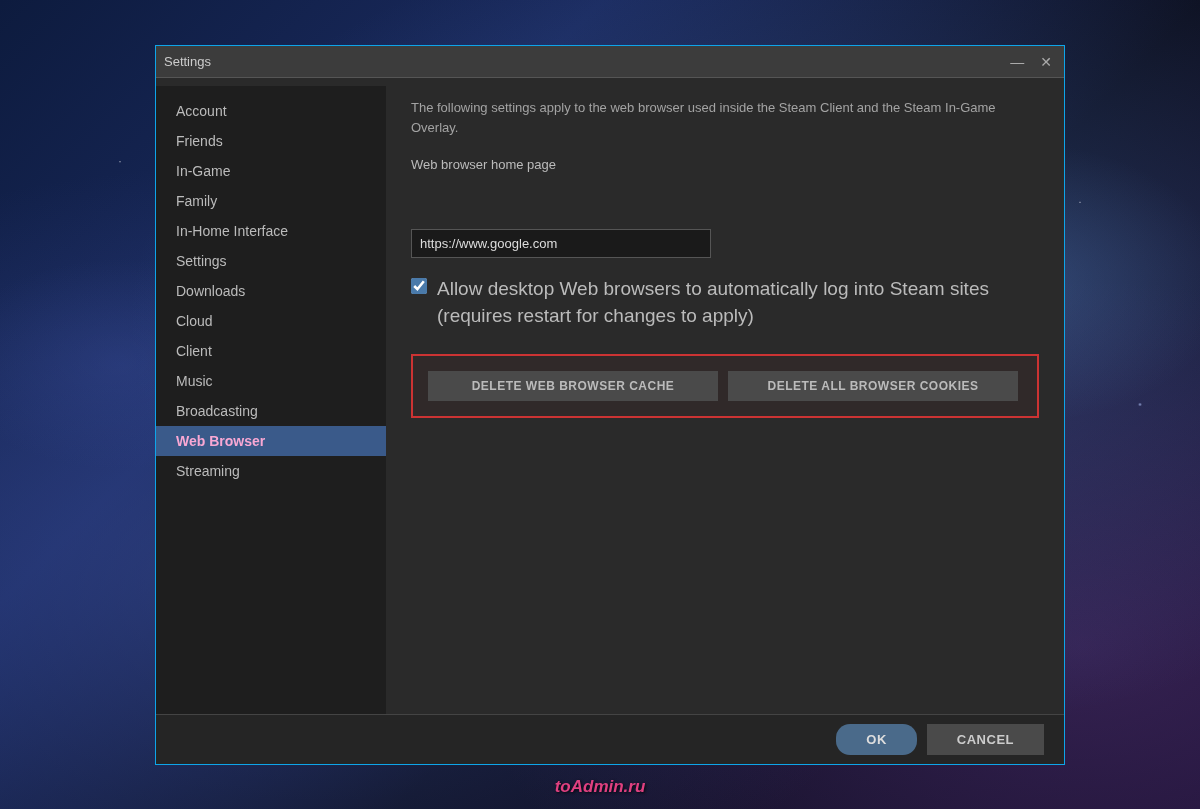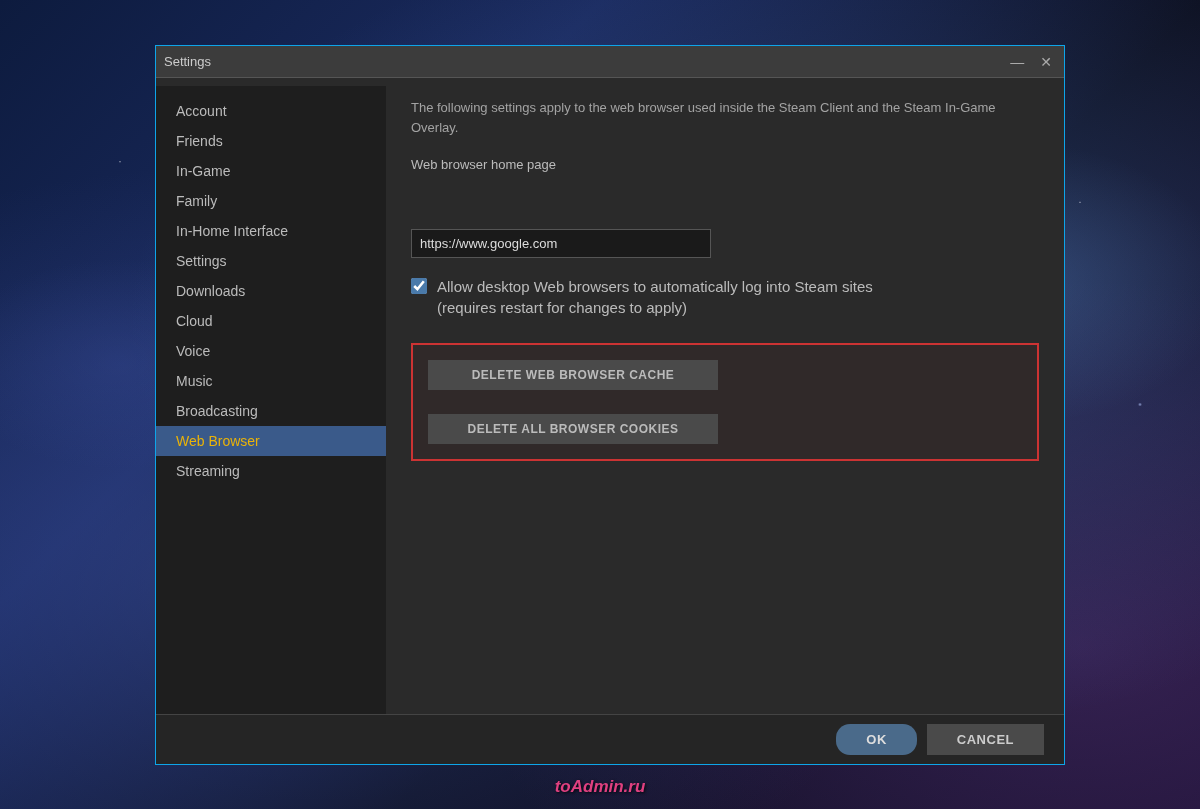--- a/index.html
+++ b/index.html
@@ -108,21 +108,22 @@
     .sidebar-item {
       padding: 7px 20px;
       color: #bbb;
       font-size: 14px;
       cursor: pointer;
       user-select: none;
     }
 
     .sidebar-item.active {
       background: #3a5a8a;
-      color: #eab308;
+      color: #f9a8d4;
+      font-weight: bold;
     }
 
     .main-content {
       flex: 1;
       background: #2a2a2a;
       padding: 20px 25px;
       display: flex;
       flex-direction: column;
     }
 
@@ -164,30 +165,30 @@
 
     .checkbox-wrapper input[type="checkbox"] {
       width: 16px;
       height: 16px;
       cursor: pointer;
       accent-color: #4a7aaa;
     }
 
     .checkbox-label {
       color: #bbb;
-      font-size: 15px;
+      font-size: 19px;
       line-height: 1.4;
     }
 
     .highlight-box {
       border: 2px solid #cc3333;
       padding: 15px;
       display: inline-flex;
-      flex-direction: column;
-      gap: 24px;
+      flex-direction: row;
+      gap: 10px;
       background: rgba(180,30,30,0.05);
     }
 
     .action-btn {
       background: #4a4a4a;
       border: none;
       color: #bbb;
       padding: 8px 20px;
       font-size: 12px;
       font-weight: bold;
@@ -261,21 +262,21 @@
   <div class="window-body">
     <div class="sidebar">
       <div class="sidebar-item">Account</div>
       <div class="sidebar-item">Friends</div>
       <div class="sidebar-item">In-Game</div>
       <div class="sidebar-item">Family</div>
       <div class="sidebar-item">In-Home Interface</div>
       <div class="sidebar-item">Settings</div>
       <div class="sidebar-item">Downloads</div>
       <div class="sidebar-item">Cloud</div>
-      <div class="sidebar-item">Voice</div>
+      <div class="sidebar-item">Client</div>
       <div class="sidebar-item">Music</div>
       <div class="sidebar-item">Broadcasting</div>
       <div class="sidebar-item active">Web Browser</div>
       <div class="sidebar-item">Streaming</div>
     </div>
 
     <div class="main-content">
       <p class="description">The following settings apply to the web browser used inside the Steam Client and the Steam In-Game Overlay.</p>
 
       <div class="field-label">Web browser home page</div>

